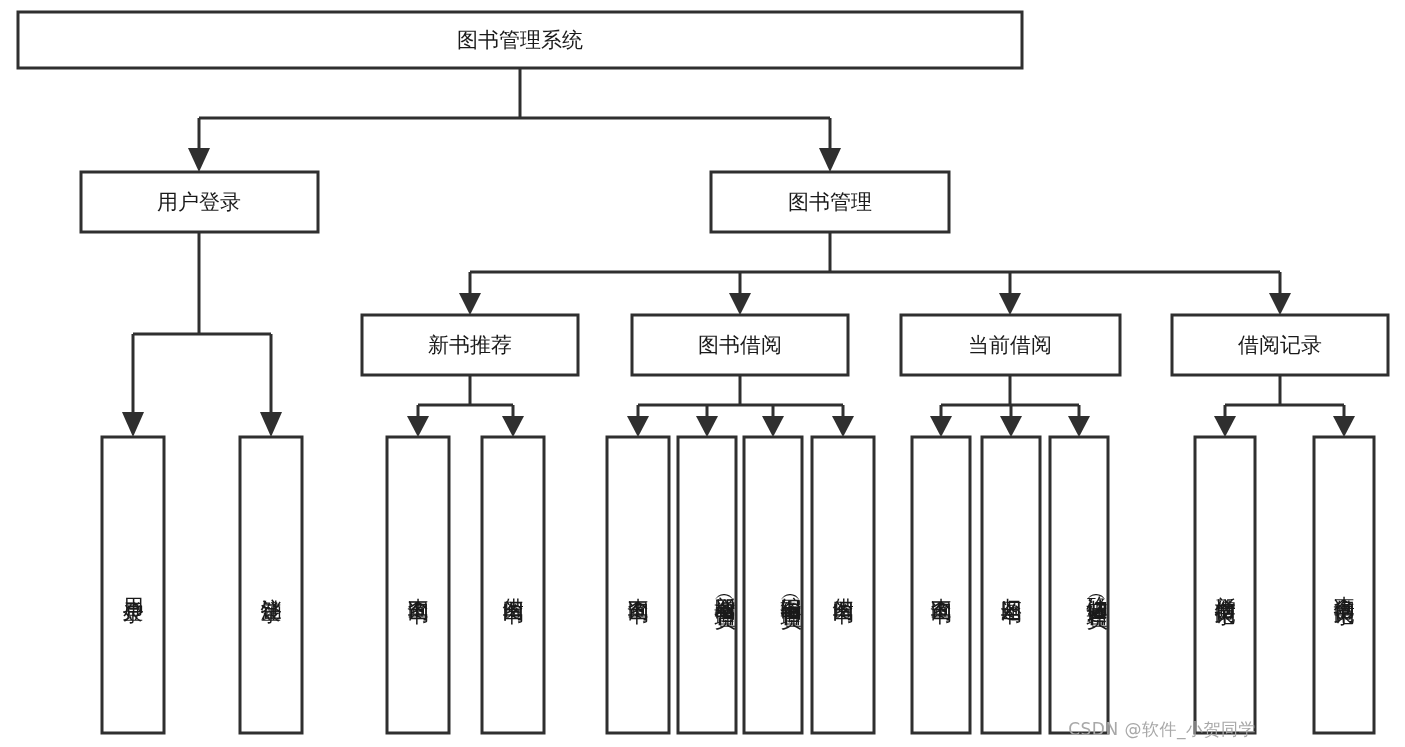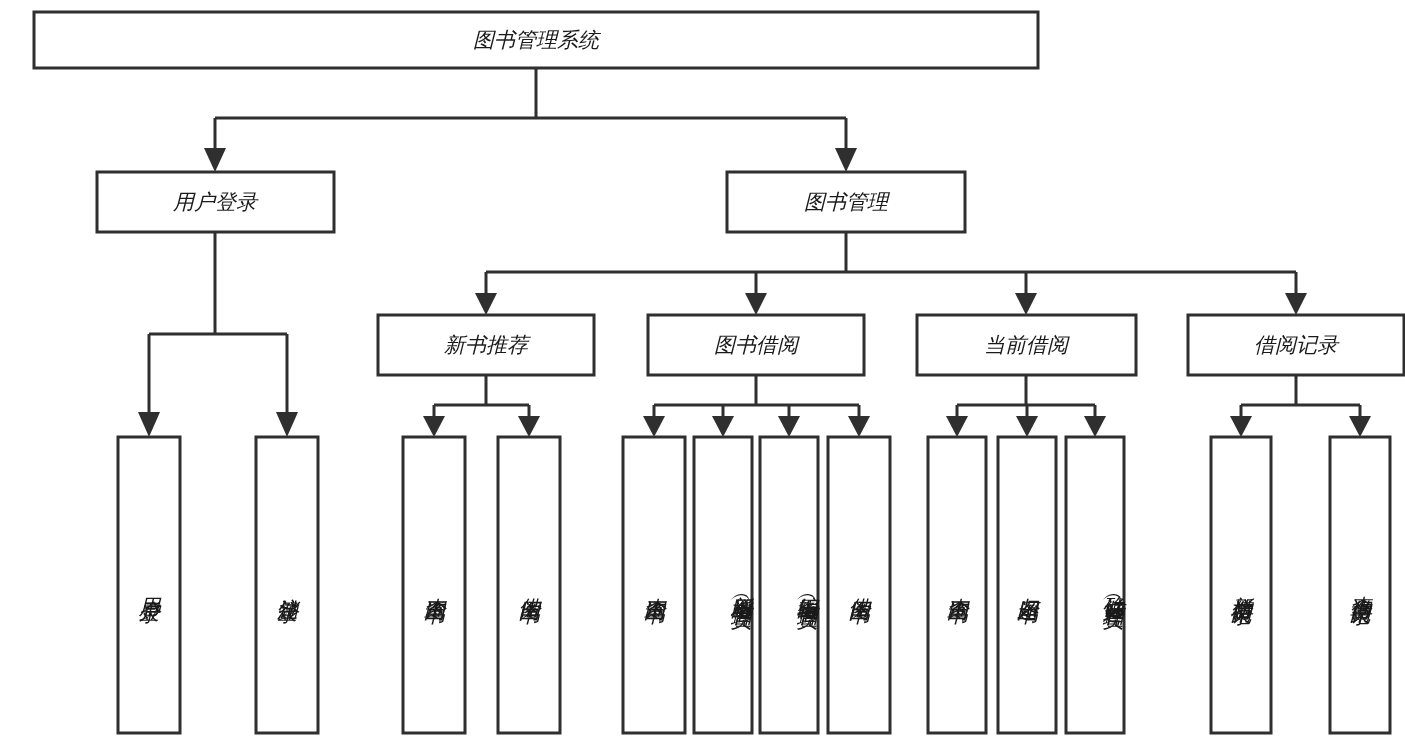--- a/index.html
+++ b/index.html
@@ -9,25 +9,24 @@
   }
   body {
     width: 1405px;
     height: 747px;
     font-family: "DejaVu Sans", "Liberation Sans", sans-serif;
     overflow: hidden;
     position: relative;
   }
   #diagram-root {
     position: absolute;
-    left: 16px;
+    left: 0;
     top: 0;
     width: 1270px;
     height: 747px;
-    font-style: italic;
   }
   svg.diagram {
     display: block;
     width: 1405px;
     height: 747px;
   }
   .node-box {
     fill: #ffffff;
     stroke: #2f2f2f;
     stroke-width: 3;
@@ -208,13 +207,14 @@
   <div class="leaf-label" style="left:912px; top:437px; width:58px; height:296px;">查询图书</div>
 
   <div class="leaf-label" style="left:982px; top:437px; width:58px; height:296px;">归还图书</div>
 
   <div class="leaf-label" style="left:1050px; top:437px; width:58px; height:296px; align-items:flex-start; padding-top:6px; box-sizing:border-box;">确认归还（管理员）</div>
 
   <div class="leaf-label" style="left:1195px; top:437px; width:60px; height:296px;">新增借阅记录</div>
 
   <div class="leaf-label" style="left:1314px; top:437px; width:60px; height:296px;">查询借阅记录</div>
 
+  <div class="watermark">CSDN @软件_小贺同学</div>
 </div>
 
 </body></html>

